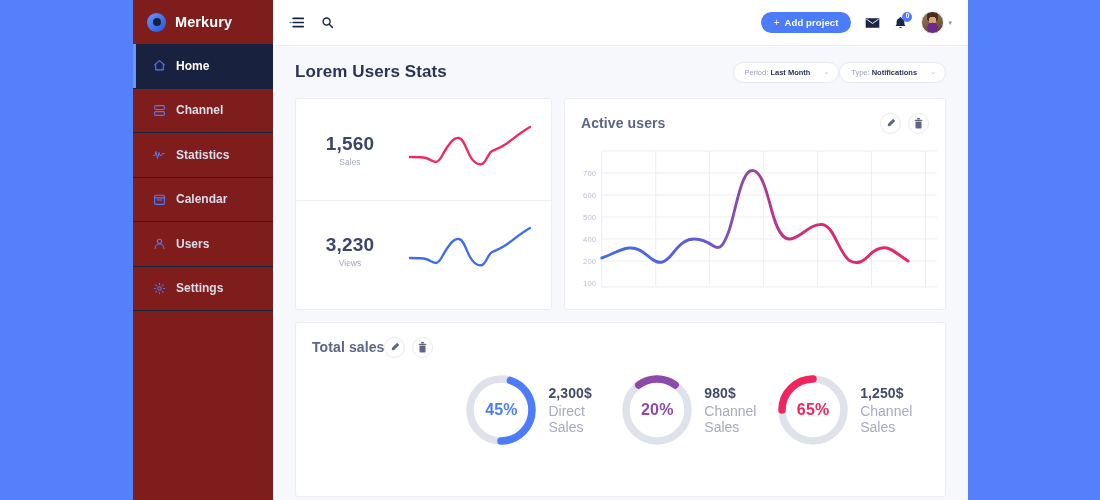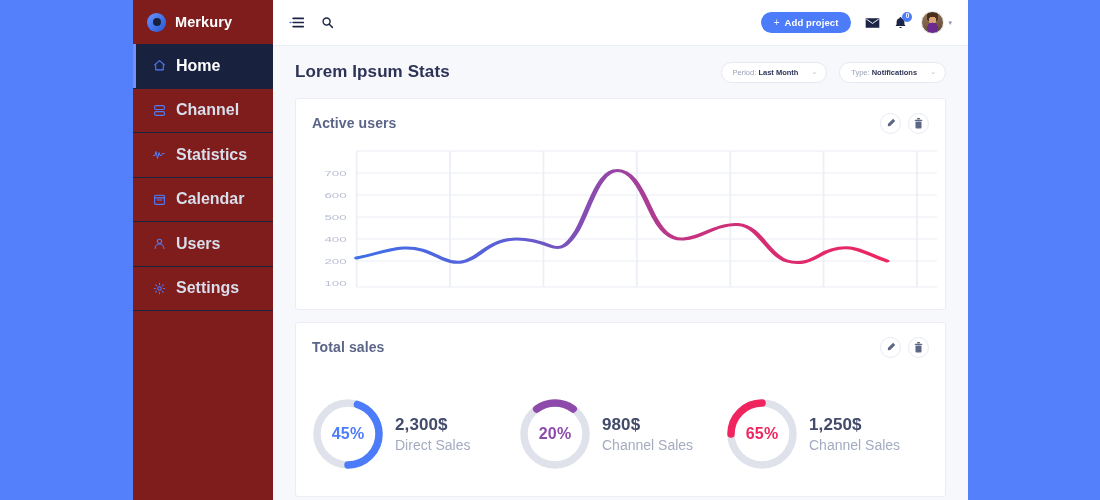--- a/index.html
+++ b/index.html
@@ -51,21 +51,21 @@
     letter-spacing: .1px;
   }
   .nav { display: flex; flex-direction: column; }
   .nav-item {
     position: relative;
     height: 44.5px;
     display: flex; align-items: center;
     gap: 10px;
     padding-left: 20px;
     color: #d8deeb;
-    font-size: 16px;
+    font-size: 12px;
     font-weight: bold;
     border-bottom: 1px solid #18233f;
     cursor: pointer;
   }
   .nav-item .ic {
     width: 13px; height: 13px;
     display: flex; align-items: center; justify-content: center;
     color: #4f7dfb; flex: none;
   }
   .nav-item .ic svg { display: block; }
@@ -163,21 +163,21 @@
     height: 52px;
     padding: 0 10px;
   }
   .page-title {
     font-size: 17px;
     font-weight: bold;
     color: #2d3356;
     letter-spacing: .1px;
   }
   .page-head-spacer { flex: 1; }
-  .filters { display: flex; gap: 12px; }
+  .filters { display: flex; }
   .filter {
     height: 21px;
     border: 1px solid #e6e9f2;
     background: #ffffff;
     border-radius: 11px;
     display: flex; align-items: center;
     gap: 13px;
     padding: 0 9px 0 11px;
     font-size: 7.5px;
     cursor: pointer;
@@ -239,21 +239,21 @@
     border-radius: 50%;
     border: 1px solid #e7eaf2;
     background: #fff;
     display: flex; align-items: center; justify-content: center;
     color: #5c6685;
     cursor: pointer;
   }
   .chart-area { flex: 1; padding: 0 8px 8px 4px; }
 
   .row-2 { padding: 12px 10px 0; }
-  .sales-card { display: flex; flex-direction: column; height: 175px; }
+  .sales-card { display: flex; flex-direction: row; height: 175px; }
   .donuts {
     flex: 1;
     display: flex;
     align-items: center;
     padding: 0 14px;
   }
   .donut-group {
     flex: 1;
     display: flex; align-items: center;
     gap: 9px;
@@ -266,21 +266,21 @@
   .donut svg { display: block; transform: rotate(-90deg) scaleX(-1); }
   .donut .pct {
     position: absolute;
     inset: 0;
     display: flex; align-items: center; justify-content: center;
     font-size: 16px;
     font-weight: bold;
     letter-spacing: .2px;
   }
   .donut-txt .amt {
-    font-size: 17px;
+    font-size: 14px;
     font-weight: bold;
     color: #434b6b;
     letter-spacing: .1px;
   }
   .donut-txt .sub {
     font-size: 14px;
     color: #a4abc0;
     margin-top: 2px;
   }
 </style>
@@ -402,38 +402,62 @@
         <span class="avatar-wrap">
           <span class="avatar"></span>
           <span class="caret">▾</span>
         </span>
       </div>
     </header>
 
     <div class="content">
 
       <div class="page-head">
-        <h1 class="page-title">Lorem Ipsum Stats</h1>
+        <h1 class="page-title">Lorem Users Stats</h1>
         <div class="page-head-spacer"></div>
         <div class="filters">
           <div class="filter">
             <span><span class="lbl">Period:</span>
             <span class="val">Last Month</span></span>
             <span class="chev">⌄</span>
           </div>
           <div class="filter">
             <span><span class="lbl">Type:</span>
             <span class="val">Notifications</span></span>
             <span class="chev">⌄</span>
           </div>
         </div>
       </div>
 
       <div class="row-1">
 
+        <div class="card stat-card">
+          <div class="stat-row">
+            <div class="stat-num-box">
+              <div class="stat-num">1,560</div>
+              <div class="stat-lbl">Sales</div>
+            </div>
+            <div class="spark">
+              <svg width="132" height="62" viewBox="0 0 132 62" fill="none">
+                <path d="M6 38 C14 38 18 38 22 39 C26 40 28 43 32 43 C36 43 38 36 42 30 C46 24 50 18 55 19 C60 20 62 30 66 37 C70 44 74 46 78 45 C82 44 84 34 88 32 C92 30 96 29 102 25 C108 21 114 15 126 8" stroke="#ee2a63" stroke-width="2.4" stroke-linecap="round" stroke-linejoin="round"></path>
+              </svg>
+            </div>
+          </div>
+          <div class="stat-row">
+            <div class="stat-num-box">
+              <div class="stat-num">3,230</div>
+              <div class="stat-lbl">Views</div>
+            </div>
+            <div class="spark">
+              <svg width="132" height="62" viewBox="0 0 132 62" fill="none">
+                <path d="M6 38 C14 38 18 38 22 39 C26 40 28 43 32 43 C36 43 38 36 42 30 C46 24 50 18 55 19 C60 20 62 30 66 37 C70 44 74 46 78 45 C82 44 84 34 88 32 C92 30 96 29 102 25 C108 21 114 15 126 8" stroke="#3f6fe8" stroke-width="2.4" stroke-linecap="round" stroke-linejoin="round"></path>
+              </svg>
+            </div>
+          </div>
+        </div>
 
         <div class="card big-card">
           <div class="card-head">
             <span class="card-title">Active users</span>
             <div class="card-head-spacer"></div>
             <div class="icon-btns">
               <span class="icon-btn">
                 <svg width="10" height="10" viewBox="0 0 16 16" fill="currentColor">
                     <path d="M11.4 1.3l3.3 3.3-8 8-3.9.6.6-3.9z"></path>
                   </svg>

